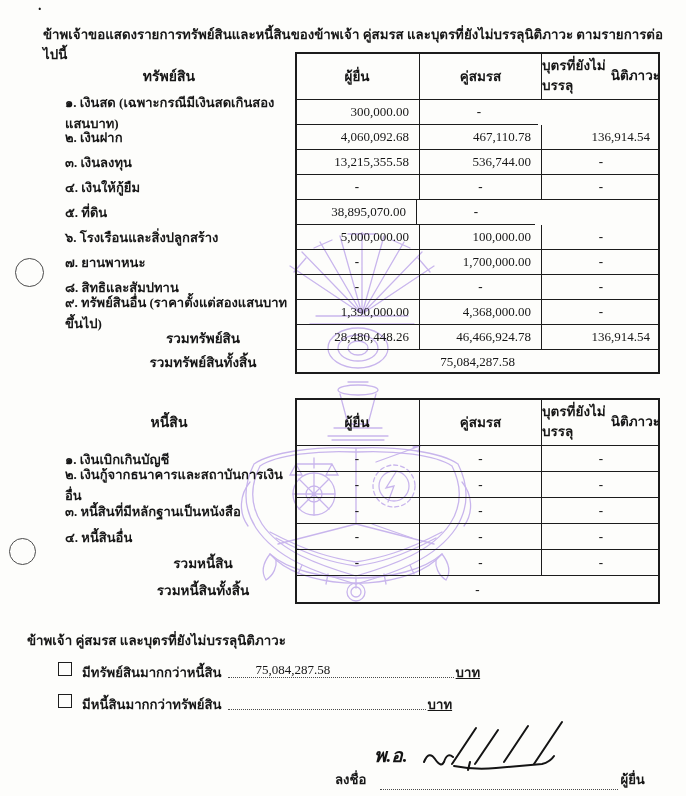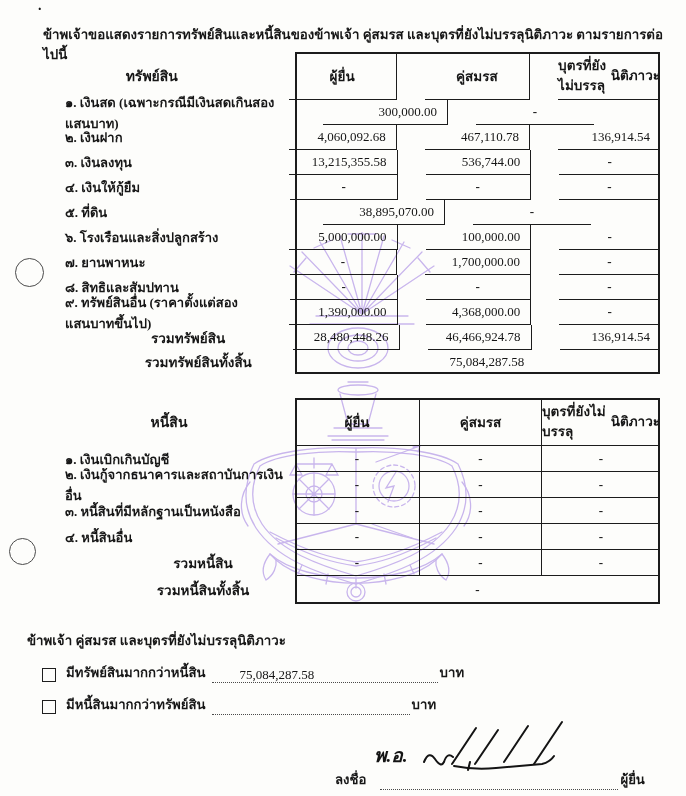--- a/index.html
+++ b/index.html
@@ -11,51 +11,51 @@
   }
   .layer{position:absolute; inset:0; z-index:1;}
   .stray-dot{position:absolute; left:38px; top:-2px; font-size:14px; font-weight:700;}
   .intro{position:absolute; left:43px; top:12px; width:625px; font-size:13.3px; font-weight:700; line-height:1.5;}
 
   
   .tablock{position:absolute; left:43px; width:617px;}
   .tablock .outline{position:absolute; left:252px; top:0; width:365px; height:100%;
     border:2px solid #1c1c1c; box-sizing:border-box; pointer-events:none;}
   .trow{display:flex; align-items:stretch;}
-  .assets .trow{height:25px;gap:28px;}
+  .assets .trow{height:25px;}
   .liab .trow{height:26px;}
   .trow.hrow{height:48px !important;}
   .liab .trow.grand{height:28px !important;}
   .lbl{width:252px; box-sizing:border-box; display:flex; align-items:center;
     font-size:13px; font-weight:600; padding-left:22px;}
   .lbl.sect{justify-content:center; padding-left:0; font-size:14px; font-weight:700;}
   .lbl.sumlbl{justify-content:center; padding-left:68px; font-weight:700; font-size:13.5px;}
   .c{box-sizing:border-box; border-right:1px solid #1c1c1c; border-bottom:1px solid #1c1c1c;
     display:flex; align-items:center; font-size:13px; background:transparent;}
   .c1{width:125px;} .c2{width:122px;} .c3{width:118px; border-right:none;}
   .cfull{width:365px; border-right:none; border-bottom:none; justify-content:center;}
   .num{justify-content:flex-end; padding-right:10px;}
   .dash{justify-content:center; font-weight:700;}
   .hc{justify-content:center; font-weight:700; font-size:13.5px;}
   .hc-2line{flex-direction:row; line-height:1.45;}
   .grand .c{border-bottom:none;}
 
   
   .heading2{position:absolute; left:27px; top:630px; font-size:13.3px; font-weight:700;}
-  .optline{position:absolute; left:42px; display:flex; align-items:flex-end; font-size:13.2px;}
+  .optline{position:absolute; left:58px; display:flex; align-items:flex-start; font-size:13.2px;}
   .opt1{top:662px;} .opt2{top:694px;}
   .cbx{width:14px; height:14px; border:1.6px solid #1e1e1e; box-sizing:border-box;
     margin:0 10px 1px 0; background:transparent;}
   .optlabel{font-weight:700; margin-right:6px;}
   .leader{display:inline-block; border-bottom:1.6px dotted #4a4a4a; height:16px;
     box-sizing:border-box; text-align:left;}
   .leader.l1{width:226px; padding-left:28px;}
   .leader.l2{width:198px;}
   .leader-value{font-size:13px; position:relative; top:0px;}
-  .unit{margin-left:2px; font-weight:700;}
+  .unit{margin-left:2px; font-weight:700;text-decoration:underline;}
 
   .sigline{position:absolute; left:335px; top:769px; display:flex; align-items:flex-end; font-size:13.2px;}
   .sigword{font-weight:700; margin-right:14px;}
   .sig-leader{display:inline-block; width:238px; border-bottom:1.6px dotted #4a4a4a; height:14px;}
   .sig-suffix{font-weight:700; margin-left:2px;}
   .sig-svg{position:absolute; left:372px; top:718px; z-index:2;}
 
   
   .hole{position:absolute; border:1.6px solid #4b4b4b; border-radius:50%; background:transparent; z-index:1;}
   .hole1{left:15px; top:258px; width:27px; height:27px;}

